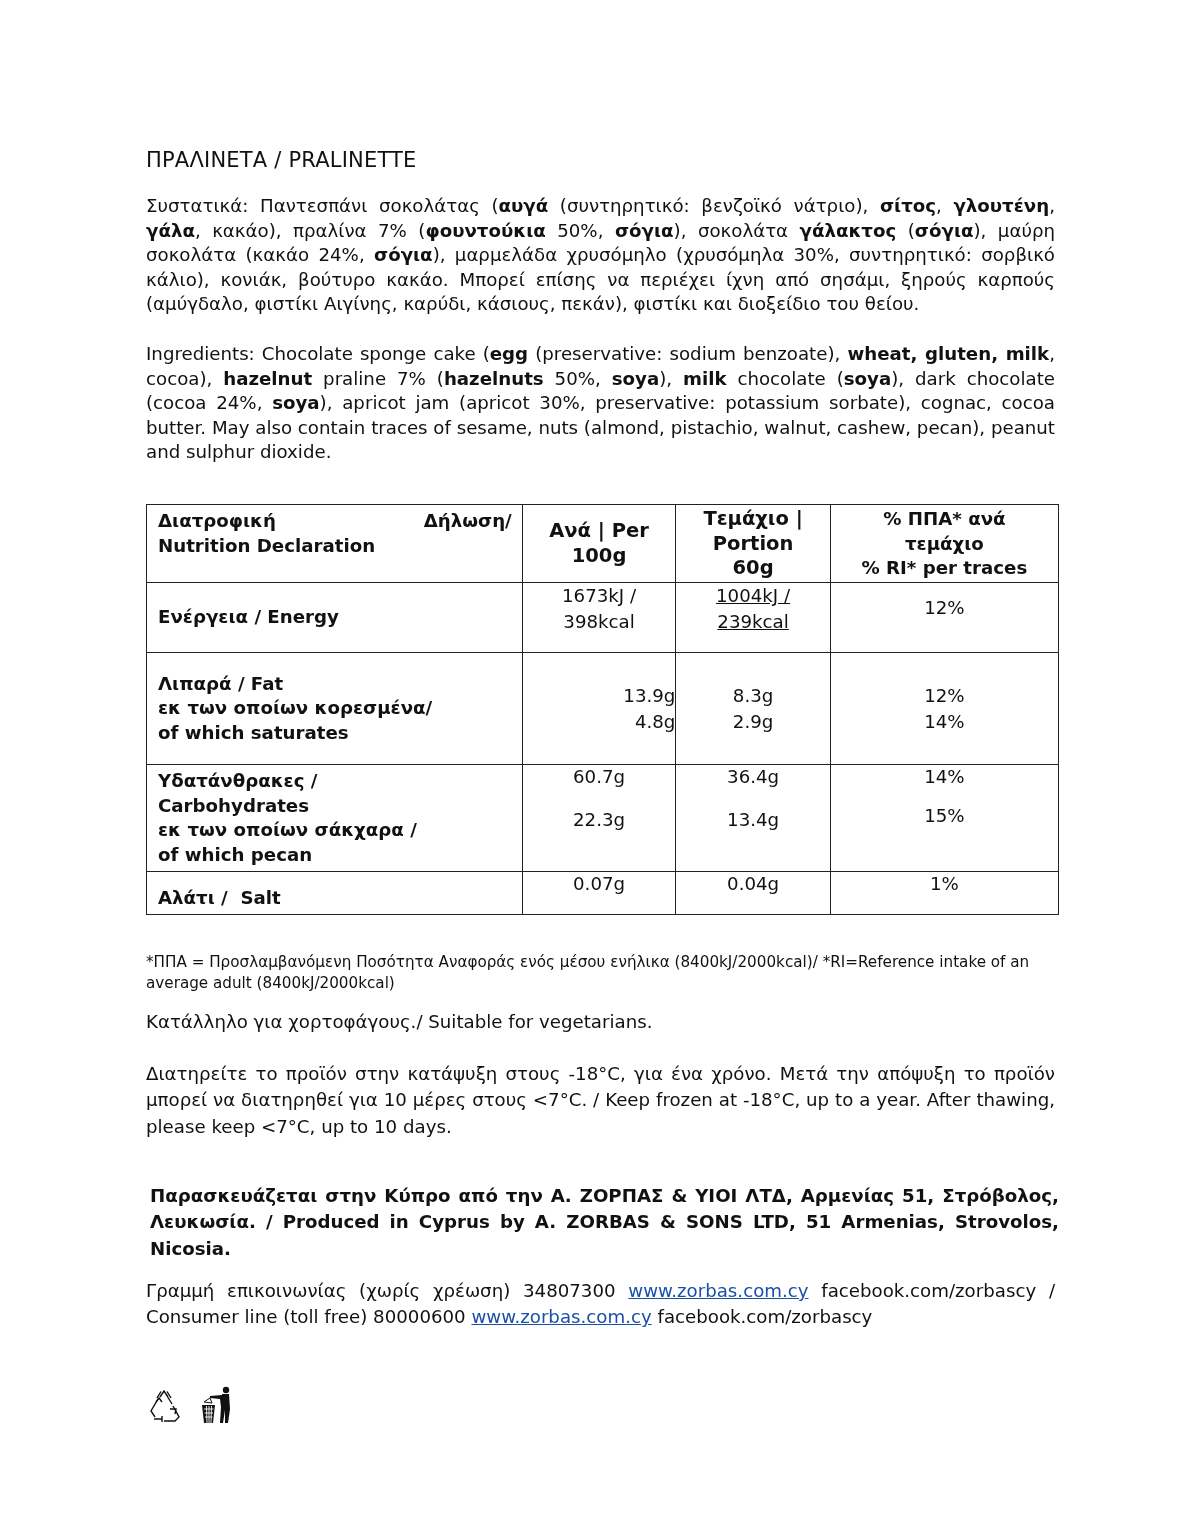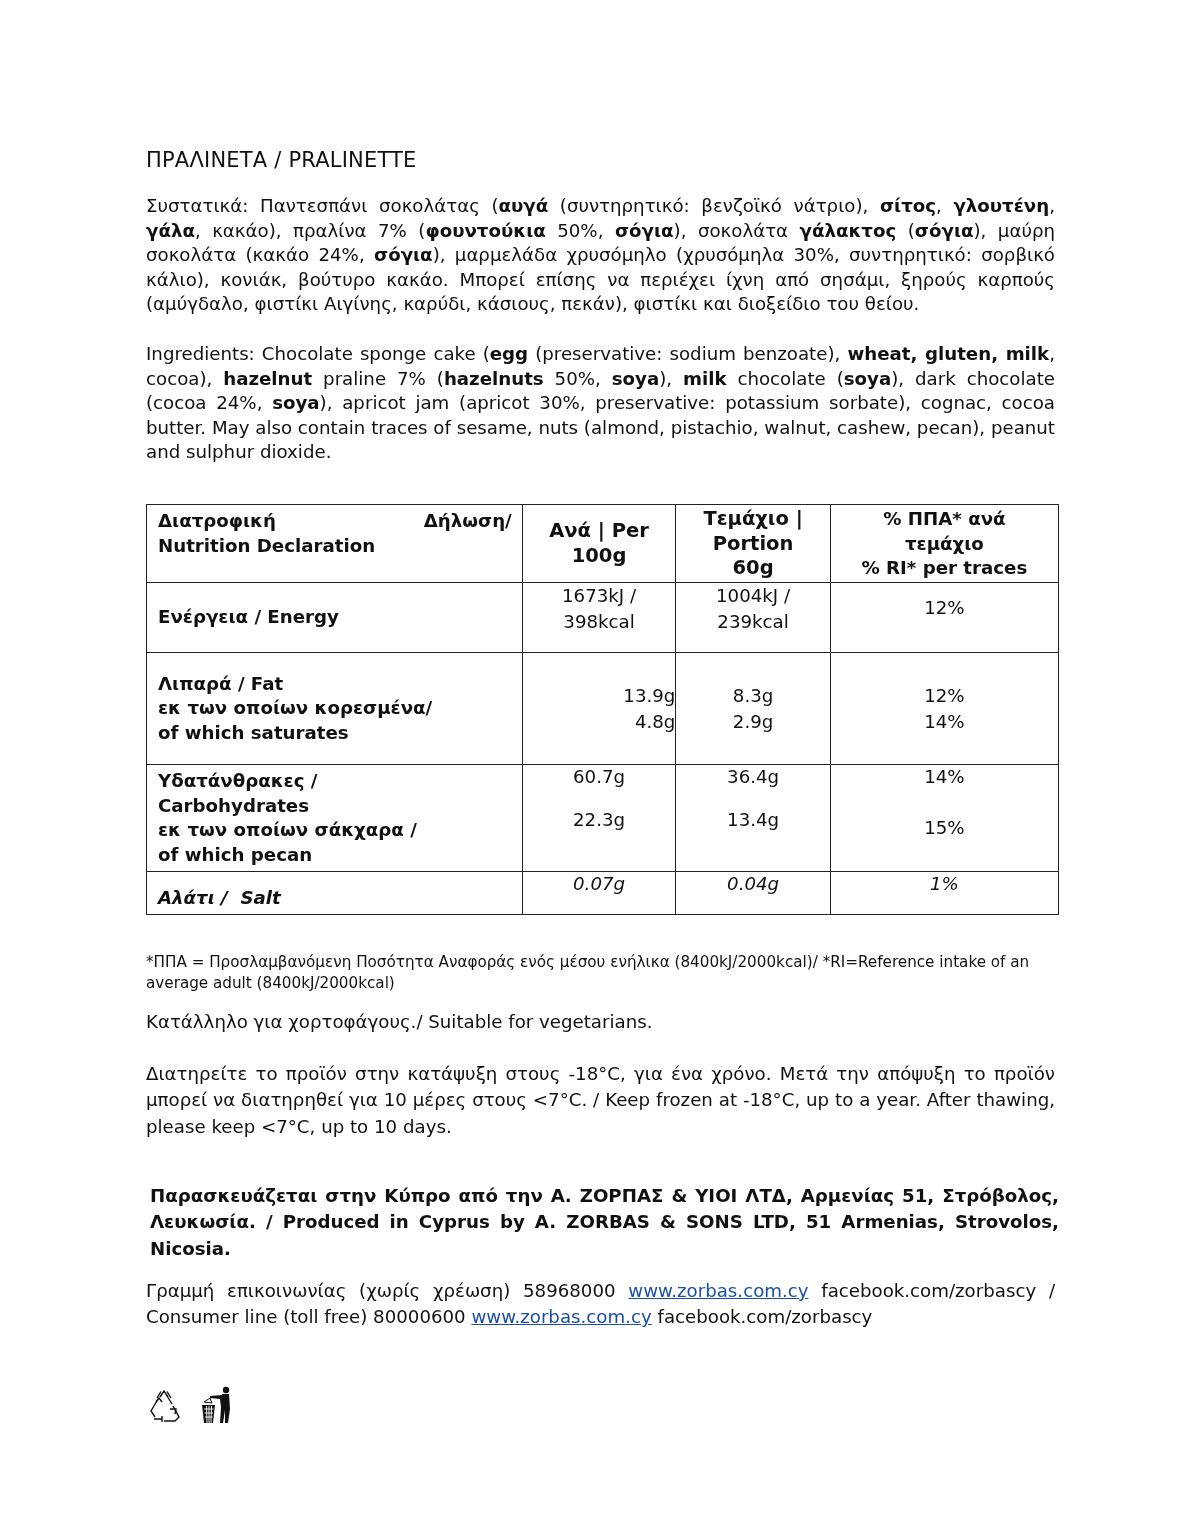--- a/index.html
+++ b/index.html
@@ -71,21 +71,21 @@
     </tbody>
       <tbody id="nut-body">
         <tr style="height: 70px;">
           <td class="rowlabel c1" style="vertical-align: middle; padding-top: 14px;">
             <div style="white-space: pre;">Ενέργεια / Energy</div>
           </td>
           <td class="val c2" style="vertical-align: top; padding-top: 0px;">
             <span class="l" style="line-height: 26px;">1673kJ /</span>
             <span class="l" style="line-height: 26px;">398kcal</span>
           </td>
-          <td class="val c3" style="vertical-align: top; padding-top: 0px;">
+          <td class="val c3" style="vertical-align: top; padding-top: 0px; text-decoration: underline;">
             <span class="l" style="line-height: 26px;">1004kJ /</span>
             <span class="l" style="line-height: 26px;">239kcal</span>
           </td>
           <td class="val c4" style="vertical-align: top; padding-top: 12px;">
             <span class="l" style="line-height: 26px;">12%</span>
           </td>
         </tr>
         <tr style="height: 112px;">
           <td class="rowlabel c1" style="vertical-align: middle;">
             <div style="white-space: pre;">Λιπαρά / Fat</div>
@@ -115,24 +115,24 @@
           <td class="val c2" style="vertical-align: top; padding-top: 0px;">
             <span class="l">60.7g</span>
             <span class="l" style="margin-top: 18px;">22.3g</span>
           </td>
           <td class="val c3" style="vertical-align: top; padding-top: 0px;">
             <span class="l">36.4g</span>
             <span class="l" style="margin-top: 18px;">13.4g</span>
           </td>
           <td class="val c4" style="vertical-align: top; padding-top: 0px;">
             <span class="l">14%</span>
-            <span class="l" style="margin-top: 26px;">15%</span>
+            <span class="l" style="margin-top: 14px;">15%</span>
           </td>
         </tr>
-        <tr style="height: 43px; font-style: italic;">
+        <tr style="height: 43px;">
           <td class="rowlabel c1" style="vertical-align: bottom;">
             <div style="white-space: pre;">Αλάτι /  Salt</div>
           </td>
           <td class="val c2" style="vertical-align: top; padding-top: 0px;">
             <span class="l">0.07g</span>
           </td>
           <td class="val c3" style="vertical-align: top; padding-top: 0px;">
             <span class="l">0.04g</span>
           </td>
           <td class="val c4" style="vertical-align: top; padding-top: 0px;">
@@ -142,21 +142,21 @@
       </tbody>
   </table>
 
   <div class="footnote">*ΠΠΑ = Προσλαμβανόμενη Ποσότητα Αναφοράς ενός μέσου ενήλικα (8400kJ/2000kcal)/ *RI=Reference intake of an average adult (8400kJ/2000kcal)</div>
 
   <p class="para veg">Κατάλληλο για χορτοφάγους./ Suitable for vegetarians.</p>
   <p class="para storage p26">Διατηρείτε το προϊόν στην κατάψυξη στους -18°C, για ένα χρόνο. Μετά την απόψυξη το προϊόν μπορεί να διατηρηθεί για 10 μέρες στους &lt;7°C. / Keep frozen at -18°C, up to a year. After thawing, please keep &lt;7°C, up to 10 days.</p>
   <p class="para producer p26">Παρασκευάζεται στην Κύπρο από την Α. ΖΟΡΠΑΣ &amp; ΥΙΟΙ ΛΤΔ, Αρμενίας 51, Στρόβολος, Λευκωσία. / Produced in Cyprus by A. ZORBAS &amp; SONS LTD, 51 Armenias, Strovolos, Nicosia.</p>
 
   <p class="para contact p26">
-    <span>Γραμμή επικοινωνίας (χωρίς χρέωση) 58968000 </span><a href="#">www.zorbas.com.cy</a><span> facebook.com/zorbascy / Consumer line (toll free) 80000600 </span><a href="#">www.zorbas.com.cy</a><span> facebook.com/zorbascy</span>
+    <span>Γραμμή επικοινωνίας (χωρίς χρέωση) 34807300 </span><a href="#">www.zorbas.com.cy</a><span> facebook.com/zorbascy / Consumer line (toll free) 80000600 </span><a href="#">www.zorbas.com.cy</a><span> facebook.com/zorbascy</span>
   </p>
 
   <div class="icons">
     <svg width="36" height="36" viewBox="0 0 36 36">
       <g fill="none" stroke="#111" stroke-width="1.4">
         <path d="M14 8 L18 2 L22 8 M18 2 L26 15"></path>
         <path d="M12 10 L5 22 L9 28"></path>
         <path d="M27 17 L33 28 L29 32 L18 32"></path>
         <path d="M8 30 L16 30 M16 27 L16 33"></path>
         <path d="M10 13 L13 9 L16 13"></path>

